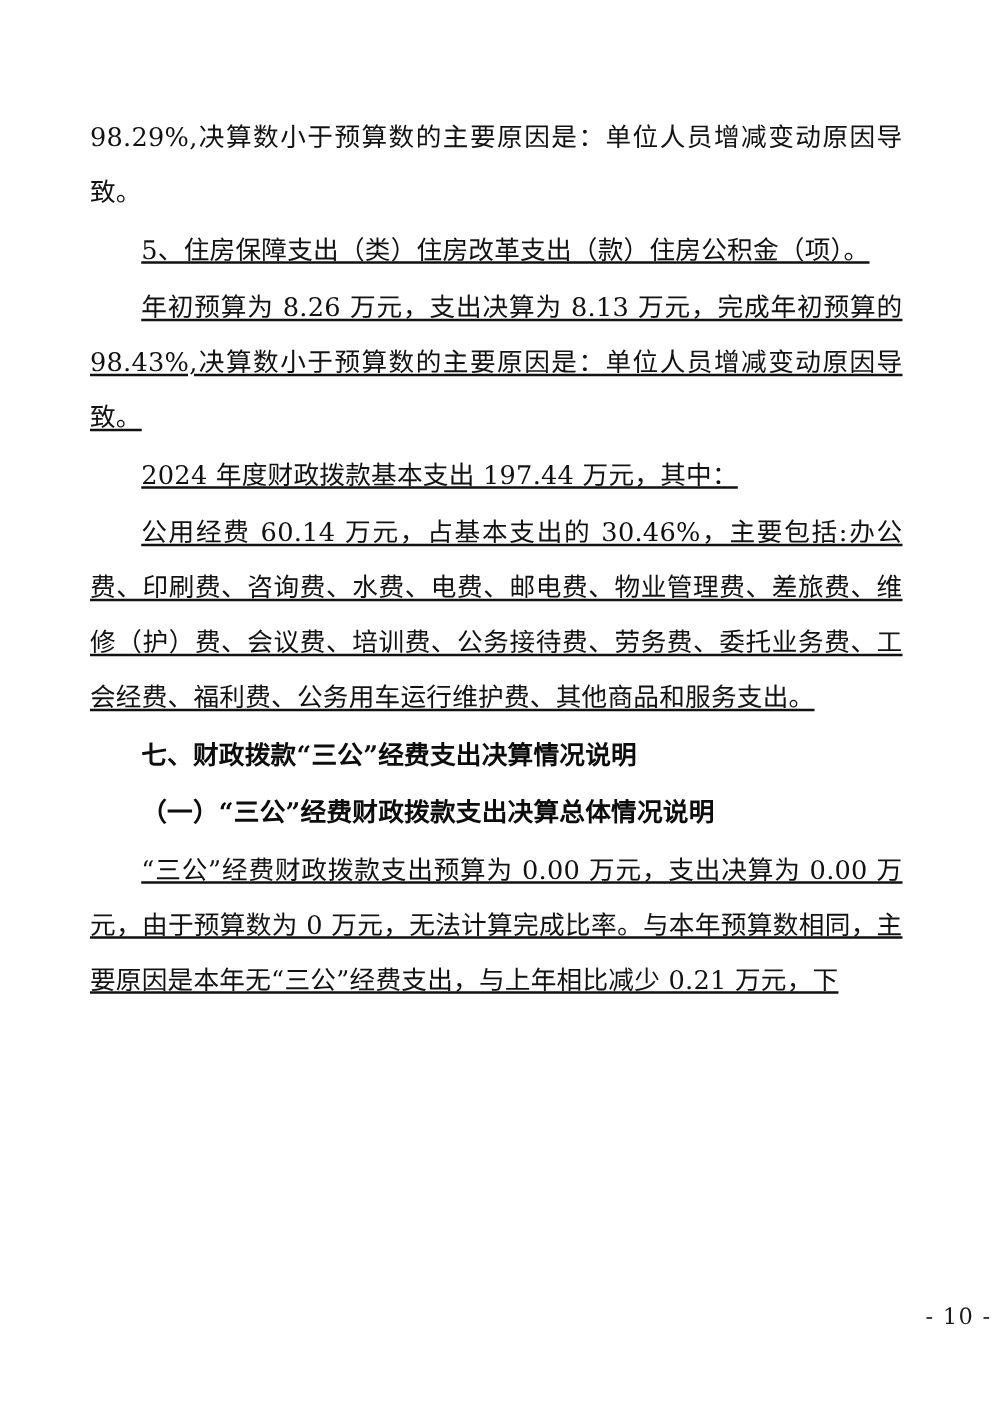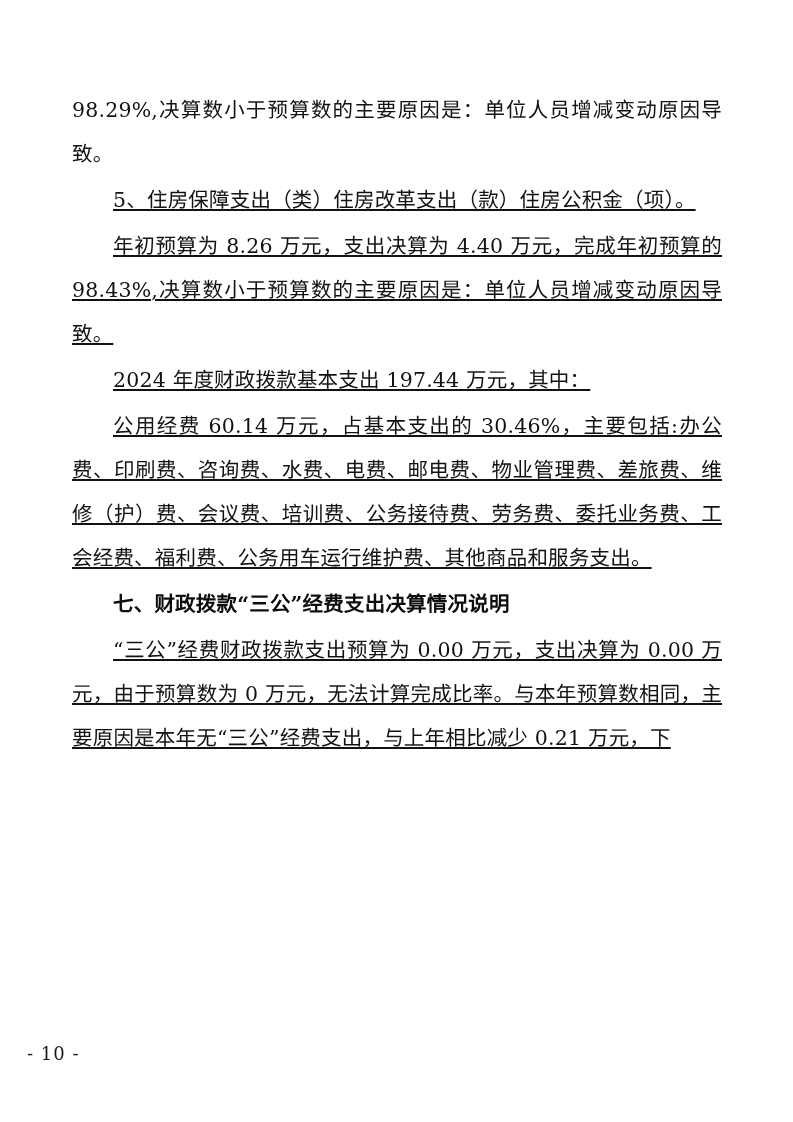--- a/index.html
+++ b/index.html
@@ -49,46 +49,47 @@
     font-weight: bold;
     text-indent: 41px;
     letter-spacing: 0.2px;
     color: #0d0d0d;
   }
   .page-number {
     position: absolute;
     left: 0;
     right: 0;
     bottom: 58px;
-    text-align: left;
+    text-align: right;
     font-size: 18px;
     color: #1a1a1a;
     letter-spacing: 1px;
     font-family: "DejaVu Serif", "Liberation Serif", serif;
     padding-left: 27px;
   }
 </style>
 </head>
 <body>
 
 <div class="page">
   <div class="doc-body">
 
     <p class="para">98.29%,决算数小于预算数的主要原因是：单位人员增减变动原因导致。</p>
 
     <p class="para indent">5、住房保障支出（类）住房改革支出（款）住房公积金（项）。</p>
 
-    <p class="para indent">年初预算为 8.26 万元，支出决算为 4.40 万元，完成年初预算的 98.43%,决算数小于预算数的主要原因是：单位人员增减变动原因导致。</p>
+    <p class="para indent">年初预算为 8.26 万元，支出决算为 8.13 万元，完成年初预算的 98.43%,决算数小于预算数的主要原因是：单位人员增减变动原因导致。</p>
 
 
     <p class="para indent">2024 年度财政拨款基本支出 197.44 万元，其中：</p>
 
 
     <p class="para indent">公用经费 60.14 万元，占基本支出的 30.46%，主要包括:办公费、印刷费、咨询费、水费、电费、邮电费、物业管理费、差旅费、维修（护）费、会议费、培训费、公务接待费、劳务费、委托业务费、工会经费、福利费、公务用车运行维护费、其他商品和服务支出。</p>
 
     <p class="heading">七、财政拨款“三公”经费支出决算情况说明</p>
 
+    <p class="heading">（一）“三公”经费财政拨款支出决算总体情况说明</p>
 
     <p class="para indent">“三公”经费财政拨款支出预算为 0.00 万元，支出决算为 0.00 万元，由于预算数为 0 万元，无法计算完成比率。与本年预算数相同，主要原因是本年无“三公”经费支出，与上年相比减少 0.21 万元，下</p>
 
   </div>
   <div class="page-number">- 10 -</div>
 </div>
 
 </body></html>

